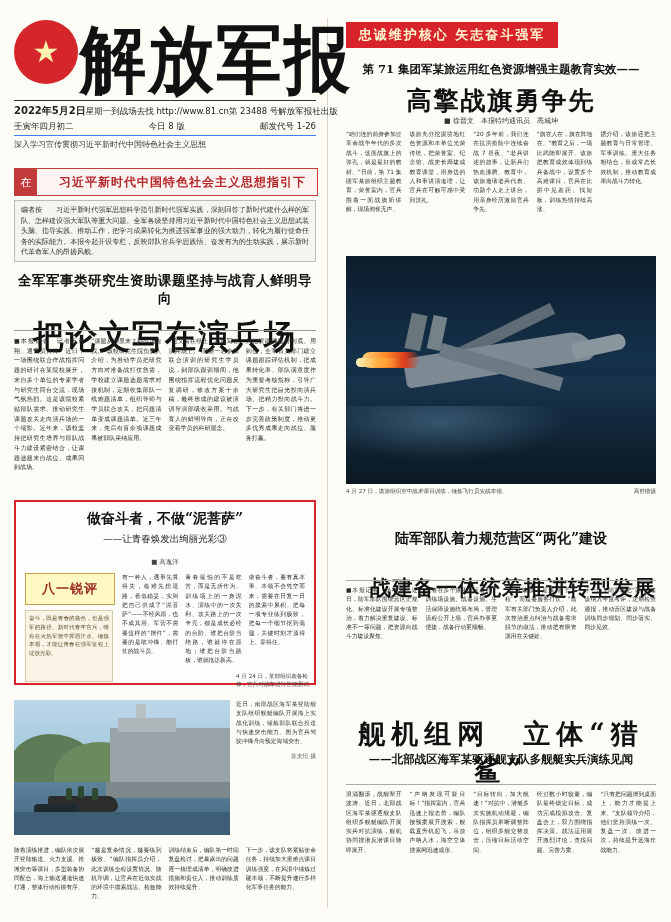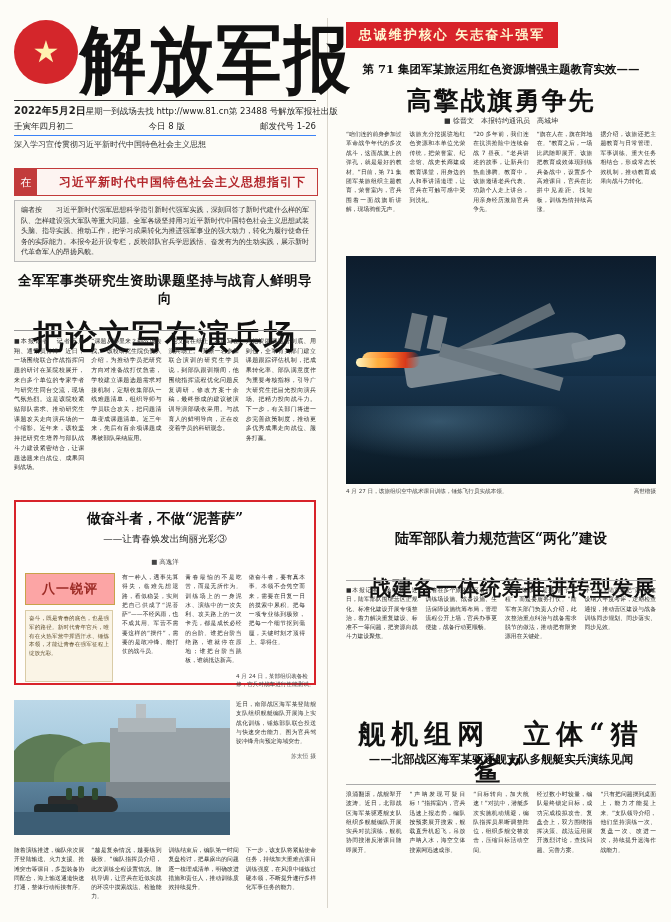--- a/index.html
+++ b/index.html
@@ -77,21 +77,21 @@
   }
   .redbox .rb-title{
     text-align:center;font-family:"DejaVu Serif",serif;font-size:14px;font-weight:bold;color:#111;
   }
   .redbox .rb-sub{
     text-align:center;font-size:9.5px;color:#222;margin-top:5px;font-family:"DejaVu Serif",serif;
   }
   .redbox .rb-by{text-align:center;font-size:6.5px;color:#444;margin-top:12px;}
   .redbox .rb-cols{display:flex;gap:7px;margin-top:6px;height:112px;}
   .rb-badge{
-    width:88px;height:30px;border:1px solid #c8a24a;background:#fca5a5;color:#9b2a24;
+    width:88px;height:30px;border:1px solid #c8a24a;background:#fef9c3;color:#9b2a24;
     font-family:"DejaVu Serif",serif;font-weight:bold;font-size:13px;
     display:flex;align-items:center;justify-content:center;letter-spacing:1px;
   }
   .rb-c1{width:90px;}
   .rb-quote{
     margin-top:5px;width:88px;height:72px;border:1px solid #d9cba6;background:#faf4e6;
     font-size:5.5px;line-height:1.6;color:#5a4a2a;padding:3px;box-sizing:border-box;text-align:justify;
   }
   .rb-col{flex:1;font-size:5.8px;line-height:1.6;color:#2b2b2b;text-align:justify;}
 

